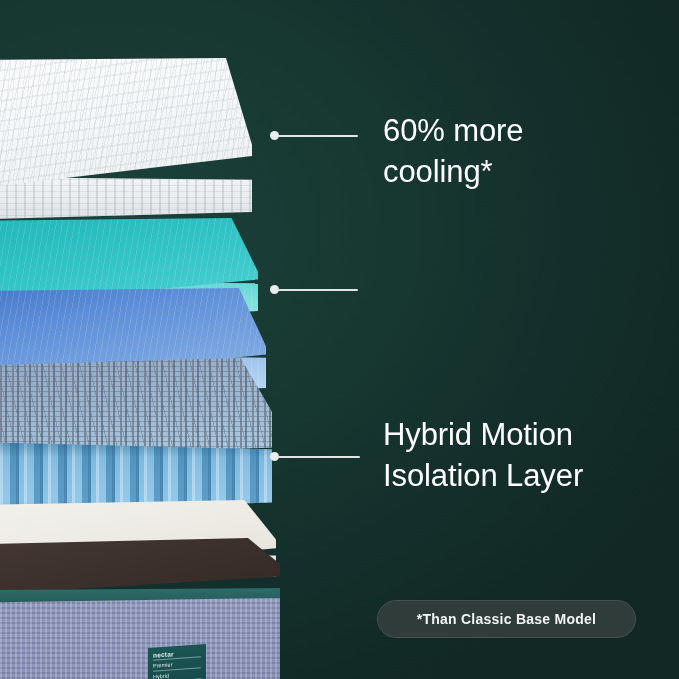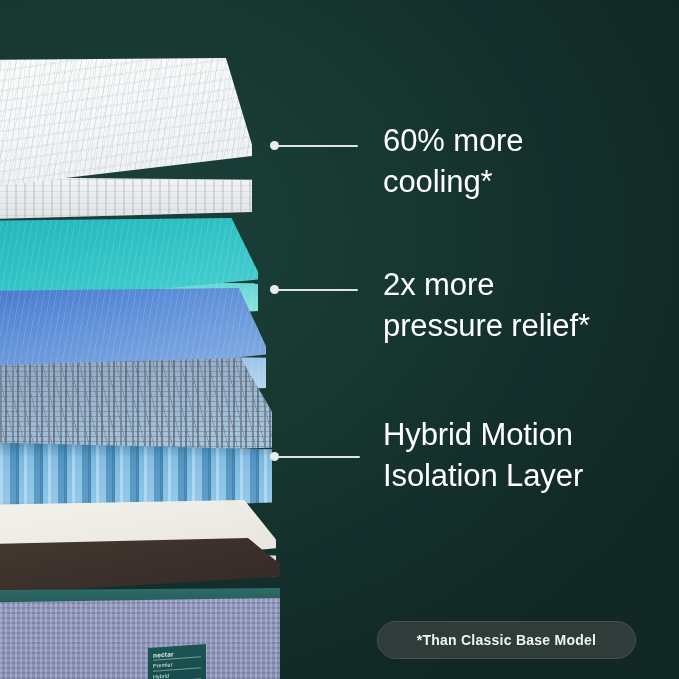--- a/index.html
+++ b/index.html
@@ -229,21 +229,21 @@
     letter-spacing: .15px;
   }
 
   
   .callout {
     position: absolute;
     left: 270px;
     display: flex;
     align-items: flex-start;
   }
-  #callout-0 { top: 124px; }
+  #callout-0 { top: 114px; }
   #callout-1 { top: 268px; }
   #callout-2 { top: 418px; align-items: center; }
 
   .leader {
     position: relative;
     width: 90px;
     height: 44px;
     flex: 0 0 90px;
   }
   .leader-dot {
@@ -284,21 +284,20 @@
     display: flex;
     align-items: center;
     justify-content: center;
     border-radius: 19px;
     background: #303c3a;
     border: 1px solid #47514f;
     color: #f2f5f4;
     font-size: 14px;
     font-weight: 700;
     letter-spacing: .25px;
-    margin-top: 21px;
   }
 </style>
 </head>
 <body>
 
 <div id="scene">
 
   <div id="mattress-stack">
 
     <div class="layer" id="layer-cover">
@@ -348,22 +347,20 @@
     </div>
     <div class="callout-label">60% more
 cooling*</div>
   </div>
 
   <div class="callout" id="callout-1">
     <div class="leader">
       <span class="leader-dot"></span>
       <span class="leader-line"></span>
     </div>
-    <div class="callout-label">2x more
-pressure relief*</div>
   </div>
 
   <div class="callout" id="callout-2">
     <div class="leader">
       <span class="leader-dot"></span>
       <span class="leader-line"></span>
     </div>
     <div class="callout-label">Hybrid Motion
 Isolation Layer</div>
   </div>

